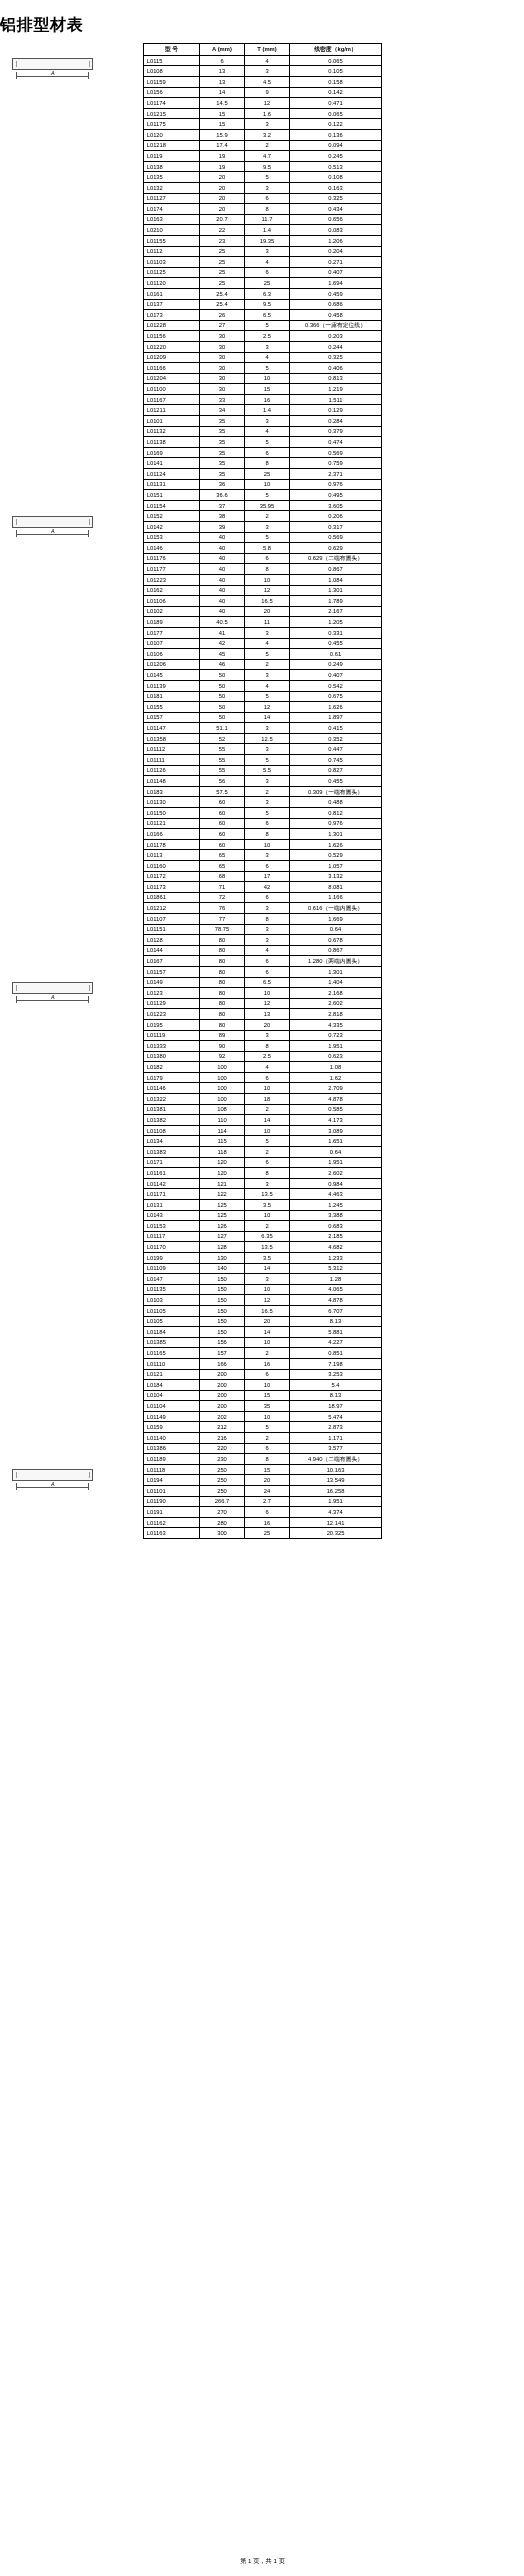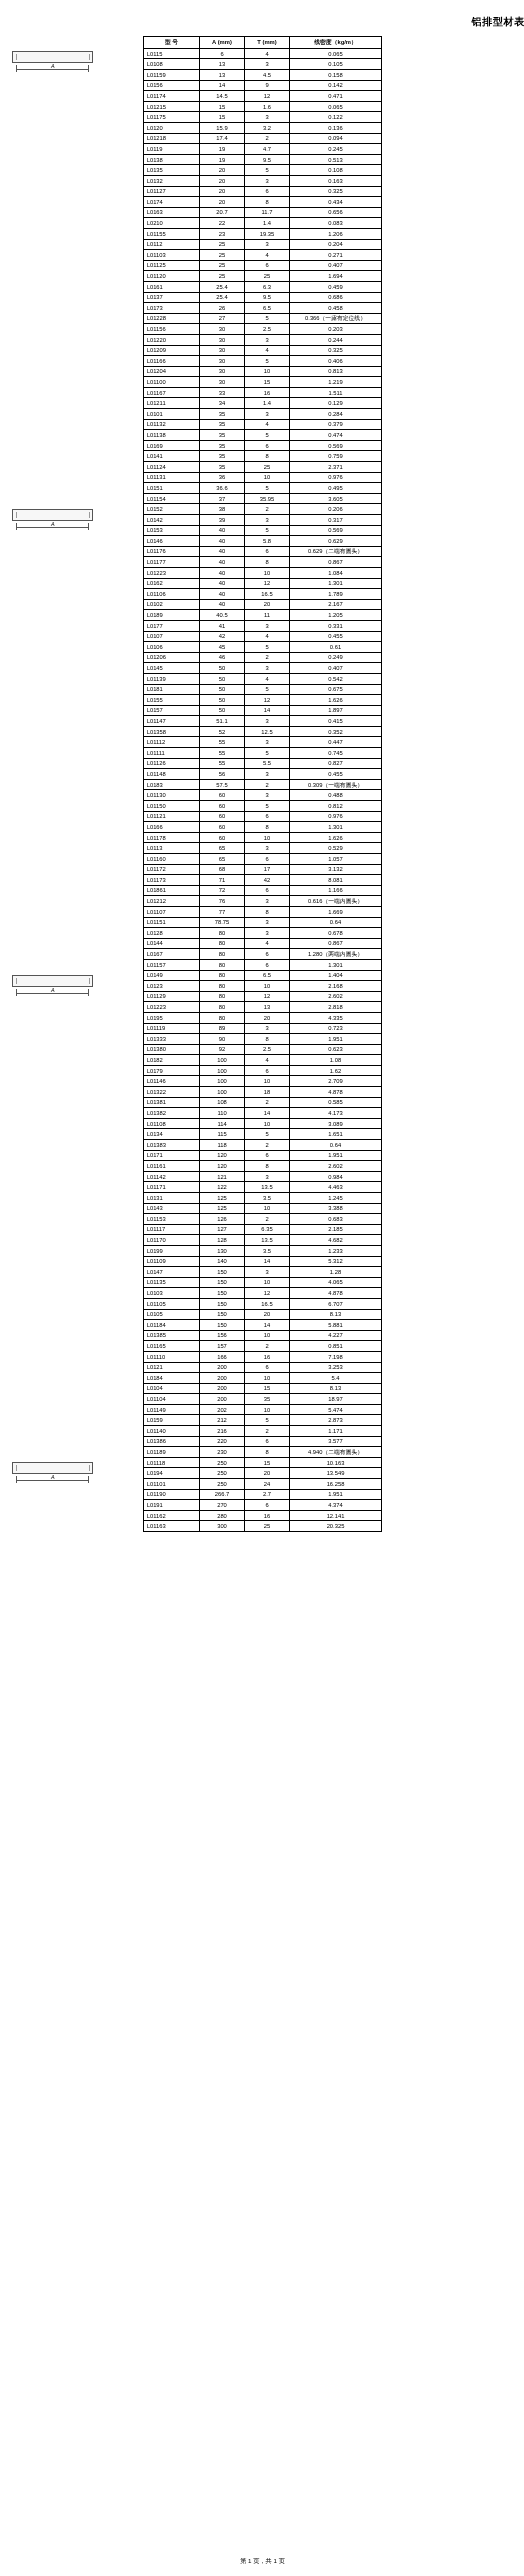--- a/index.html
+++ b/index.html
@@ -13,22 +13,22 @@
     color: #000000;
   }
   .page {
     position: relative;
     width: 525px;
     min-height: 2576px;
     box-sizing: border-box;
     padding: 15px 0 0 0;
   }
   .doc-title {
-    text-align: right;
-    font-size: 10px;
+    text-align: left;
+    font-size: 16px;
     font-weight: bold;
     letter-spacing: 0.7px;
     margin: 0 0 6.9px 0;
   }
   .content-wrap {
     position: relative;
   }
   .table-holder {
     width: 239px;
     margin: 0 auto;

